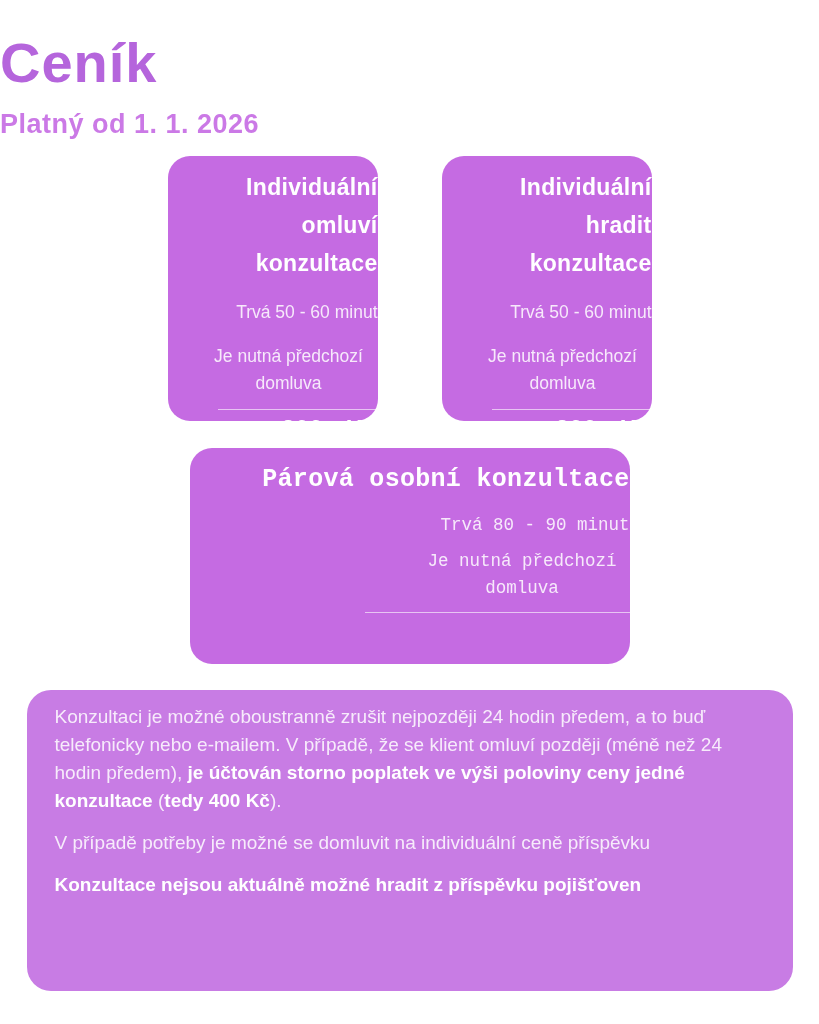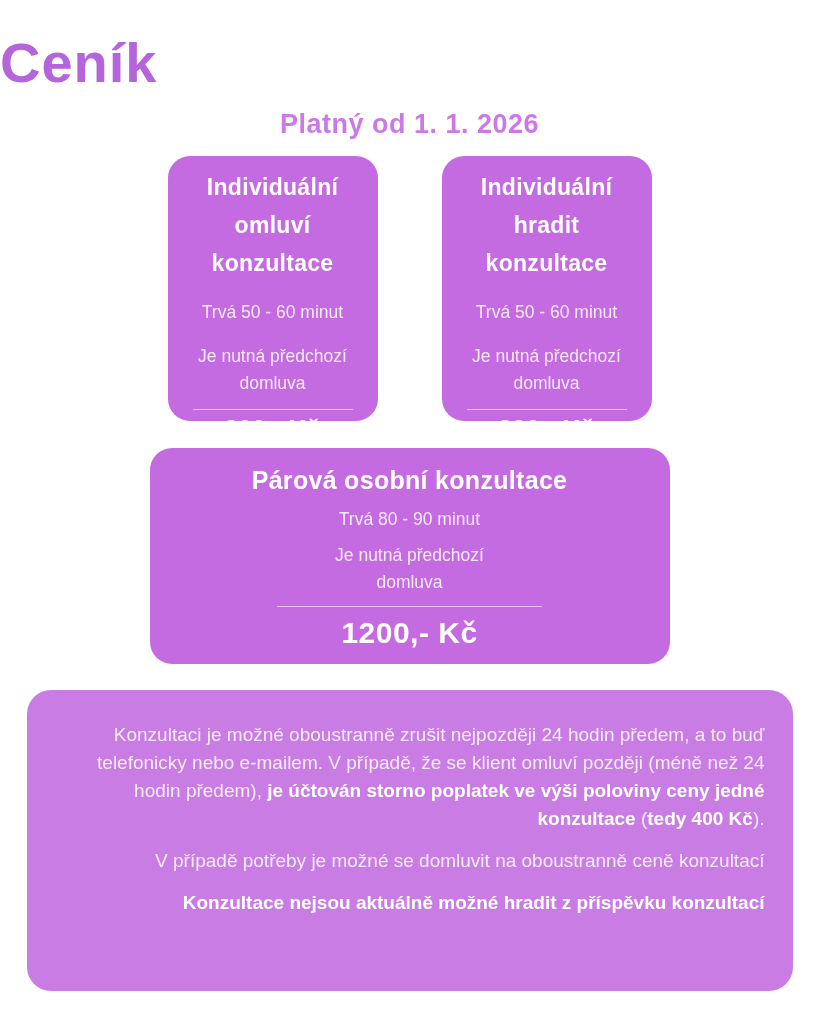--- a/index.html
+++ b/index.html
@@ -22,35 +22,34 @@
 
   .page-title{
     margin:34px 0 0;
     text-align:left;
     font-size:56px;line-height:1.05;
     font-weight:800;letter-spacing:1px;
     color:var(--title-color);
   }
   .page-subtitle{
     margin:17px 0 0;
-    text-align:center;
     font-size:27px;line-height:1.1;
     font-weight:700;letter-spacing:0.5px;
     color:var(--subtitle-color);
   }
 
   .cards-row{
     margin-top:17px;
     display:flex;justify-content:center;gap:64px;
   }
   .card{
     background:var(--card-bg);
     border-radius:22px;
     color:var(--text-strong);
-    display:flex;flex-direction:column;align-items:center;
+    display:flex;flex-direction:column;align-items:flex-end;
     text-align:center;
   }
   .card.small{width:210px;height:265px;padding-top:12px;}
   .card-title-line{
     font-size:23px;font-weight:800;line-height:38px;
     color:var(--text-strong);letter-spacing:0.3px;
   }
   .card-sub{
     font-size:17.5px;line-height:27px;
     color:var(--text-soft);
@@ -60,37 +59,38 @@
   .divider{
     width:160px;height:1px;background:var(--divider);
     margin-top:12px;flex-shrink:0;
   }
   .card-price{
     font-size:24px;font-weight:800;margin-top:5px;letter-spacing:0.5px;
     color:var(--text-strong);
   }
 
   .card.wide{
-    width:520px;height:216px;
+    width:440px;height:216px;
     margin:27px auto 0;
     padding-top:16px;
+    font-family:Liberation Mono, monospace;
   }
   .card.wide .card-title-line{font-size:25px;line-height:32px;}
-  .card.wide .card-duration{margin-top:10px;}
+  .card.wide .card-duration{margin-top:16px;}
   .card.wide .card-note{margin-top:9px;max-width:215px;}
   .card.wide .divider{width:265px;margin-top:10px;}
   .card.wide .card-price{font-size:30px;margin-top:9px;}
 
   .notice{
     width:766px;height:301px;
     margin:26px auto 0;
     background:var(--notice-bg);
     border-radius:24px;
-    padding:31px 28px 18px;
-    text-align:right;
+    padding:13px 28px 18px;
+    text-align:left;
     color:var(--text-soft);
     font-size:19px;line-height:28px;
   }
   .notice p{margin:0 0 14px;}
   .notice p:last-child{margin-bottom:0;}
   .notice .b{font-weight:700;color:var(--text-strong);}
 </style>
 </head>
 <body>
 
@@ -121,22 +121,21 @@
       <div class="card-price">800,- Kč</div>
     </div>
 
   </div>
 
   <div class="card wide">
     <div class="card-title-line">Párová osobní konzultace</div>
     <div class="card-sub card-duration">Trvá 80 - 90 minut</div>
     <div class="card-sub card-note">Je nutná předchozí domluva</div>
     <div class="divider"></div>
-    <div class="card-price">1200,- Kč</div>
   </div>
 
   <div class="notice">
     <p><span>Konzultaci je možné oboustranně zrušit nejpozději 24 hodin předem, a to buď telefonicky nebo e-mailem. V případě, že se klient omluví později (méně než 24 hodin předem), </span><span class="b">je účtován storno poplatek ve výši poloviny ceny jedné konzultace</span><span> (</span><span class="b">tedy 400 Kč</span><span>).</span></p>
-    <p><span>V případě potřeby je možné se domluvit na oboustranně ceně konzultací</span></p>
-    <p><span class="b">Konzultace nejsou aktuálně možné hradit z příspěvku konzultací</span></p>
+    <p><span>V případě potřeby je možné se domluvit na individuální ceně příspěvku</span></p>
+    <p><span class="b">Konzultace nejsou aktuálně možné hradit z příspěvku pojišťoven</span></p>
   </div>
 
 </div>
 
 </body></html>

